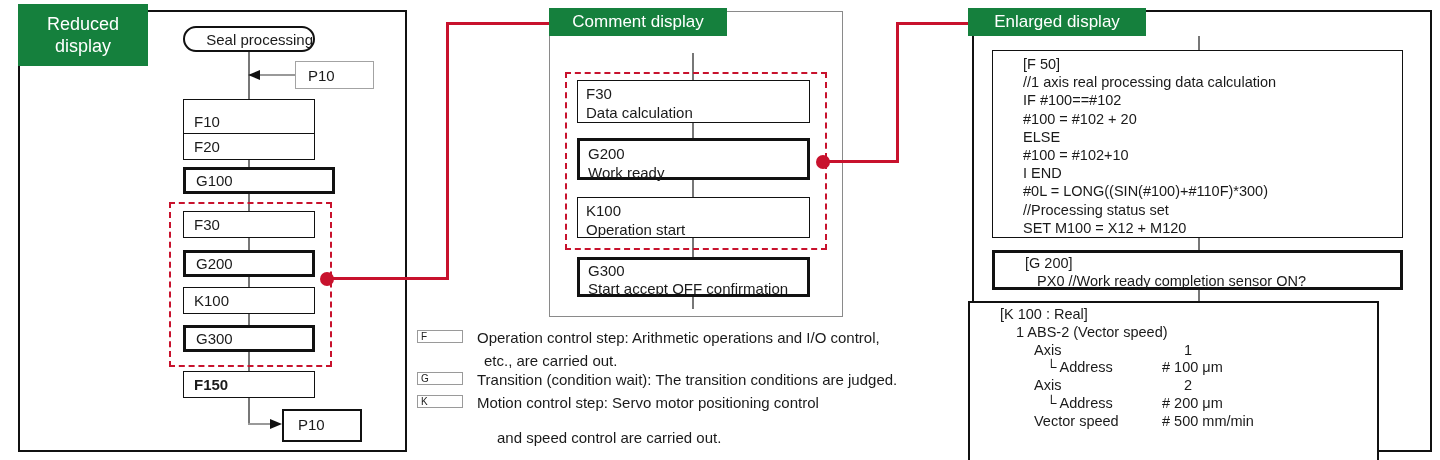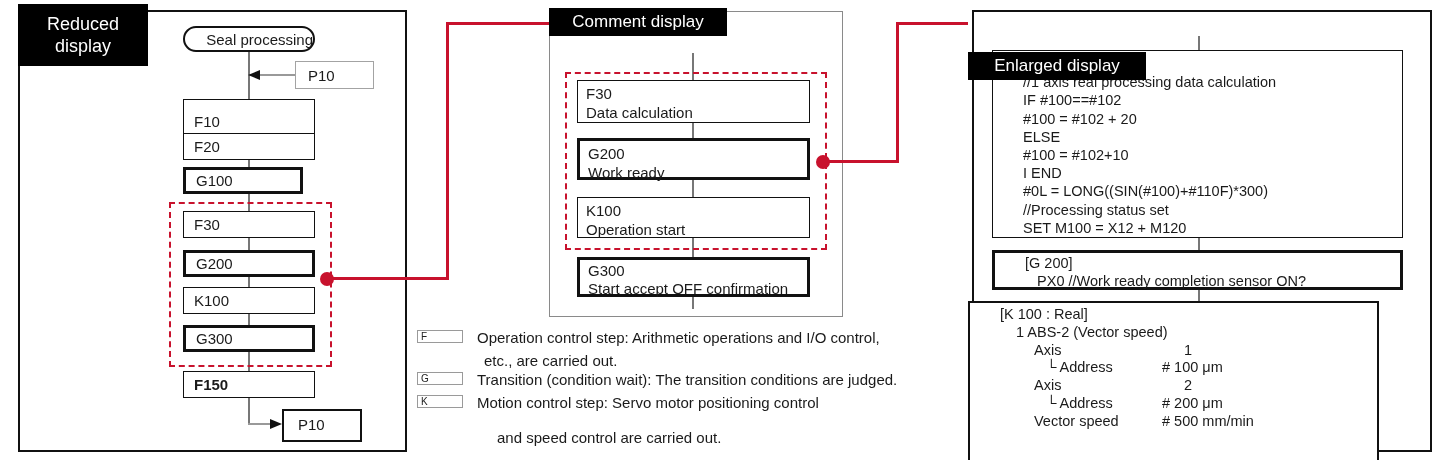--- a/index.html
+++ b/index.html
@@ -1,21 +1,21 @@
 <!DOCTYPE html>
 <html><head>
 <meta charset="utf-8">
 <style>
   html,body{margin:0;padding:0;background:#ffffff;}
   #stage{position:relative;width:1440px;height:460px;background:#fff;overflow:hidden;
          font-family:"Liberation Sans","DejaVu Sans",sans-serif;color:#1a1a1a;}
   .panelbox{position:absolute;background:#fff;}
   .panel-black{border:2px solid #111;}
   .panel-gray{border:1.5px solid #8a8a8a;}
-  .titlebox{position:absolute;background:#000000;color:#fff;font-size:17px;z-index:6;
+  .titlebox{position:absolute;background:#15803d;color:#fff;font-size:17px;z-index:6;
             display:flex;align-items:center;justify-content:center;text-align:center;line-height:22px;}
   .stepbox{position:absolute;background:#fff;border:1.5px solid #111;font-size:15px;
            display:flex;align-items:center;padding-left:10px;box-sizing:border-box;z-index:3;}
   .stepbox.thick{border-width:3px;}
   .cstep{position:absolute;background:#fff;border:1.5px solid #111;font-size:15px;
          padding:3px 0 0 8px;box-sizing:border-box;line-height:19px;z-index:3;}
   .cstep.thick{border-width:3px;}
   .vline{position:absolute;width:1.5px;background:#777;z-index:1;}
   .hline{position:absolute;height:1.5px;background:#999;z-index:1;}
   .grayrect{position:absolute;background:#fff;border:1.5px solid #a3a3a3;box-sizing:border-box;}
@@ -67,21 +67,21 @@
   </div>
   <div class="hline" style="left:258px;top:74px;width:37px;"></div>
   <div class="arrow-left" style="left:248px;top:70px;"></div>
 
   <div class="stepbox" style="left:183px;top:99px;width:132px;height:44px;">
     <span>F10</span>
   </div>
   <div class="stepbox" style="left:183px;top:133px;width:132px;height:27px;">
     <span>F20</span>
   </div>
-  <div class="stepbox thick" style="left:183px;top:167px;width:120px;height:27px;">
+  <div class="stepbox thick" style="left:183px;top:167px;width:152px;height:27px;">
     <span>G100</span>
   </div>
   <div class="stepbox" style="left:183px;top:211px;width:132px;height:27px;">
     <span>F30</span>
   </div>
   <div class="stepbox thick" style="left:183px;top:250px;width:132px;height:27px;">
     <span>G200</span>
   </div>
   <div class="stepbox" style="left:183px;top:287px;width:132px;height:27px;">
     <span>K100</span>
@@ -163,21 +163,21 @@
   <div class="legend-text" style="left:477px;top:371px;"><span>Transition (condition wait): The transition conditions are judged.</span></div>
 
   <div class="legend-sym" style="left:417px;top:395px;">
     <span>K</span>
   </div>
   <div class="legend-text" style="left:477px;top:394px;"><span>Motion control step: Servo motor positioning control</span></div>
   <div class="legend-text" style="left:497px;top:429px;"><span>and speed control are carried out.</span></div>
 
   <div class="panelbox panel-black" style="left:972px;top:10px;width:456px;height:438px;"></div>
 
-  <div class="titlebox" style="left:968px;top:8px;width:178px;height:28px;margin-top:44px;">
+  <div class="titlebox" style="left:968px;top:8px;width:178px;height:28px;">
     <span>Enlarged display</span>
   </div>
 
   <div class="vline" style="left:1198px;top:36px;height:14px;"></div>
   <div class="vline" style="left:1198px;top:238px;height:12px;"></div>
   <div class="vline" style="left:1198px;top:290px;height:11px;"></div>
   <div class="vline" style="left:1198px;top:432px;height:16px;"></div>
 
   <div class="codebox" style="left:992px;top:50px;width:411px;height:188px;">
     <div class="pre">[F 50]</div>

